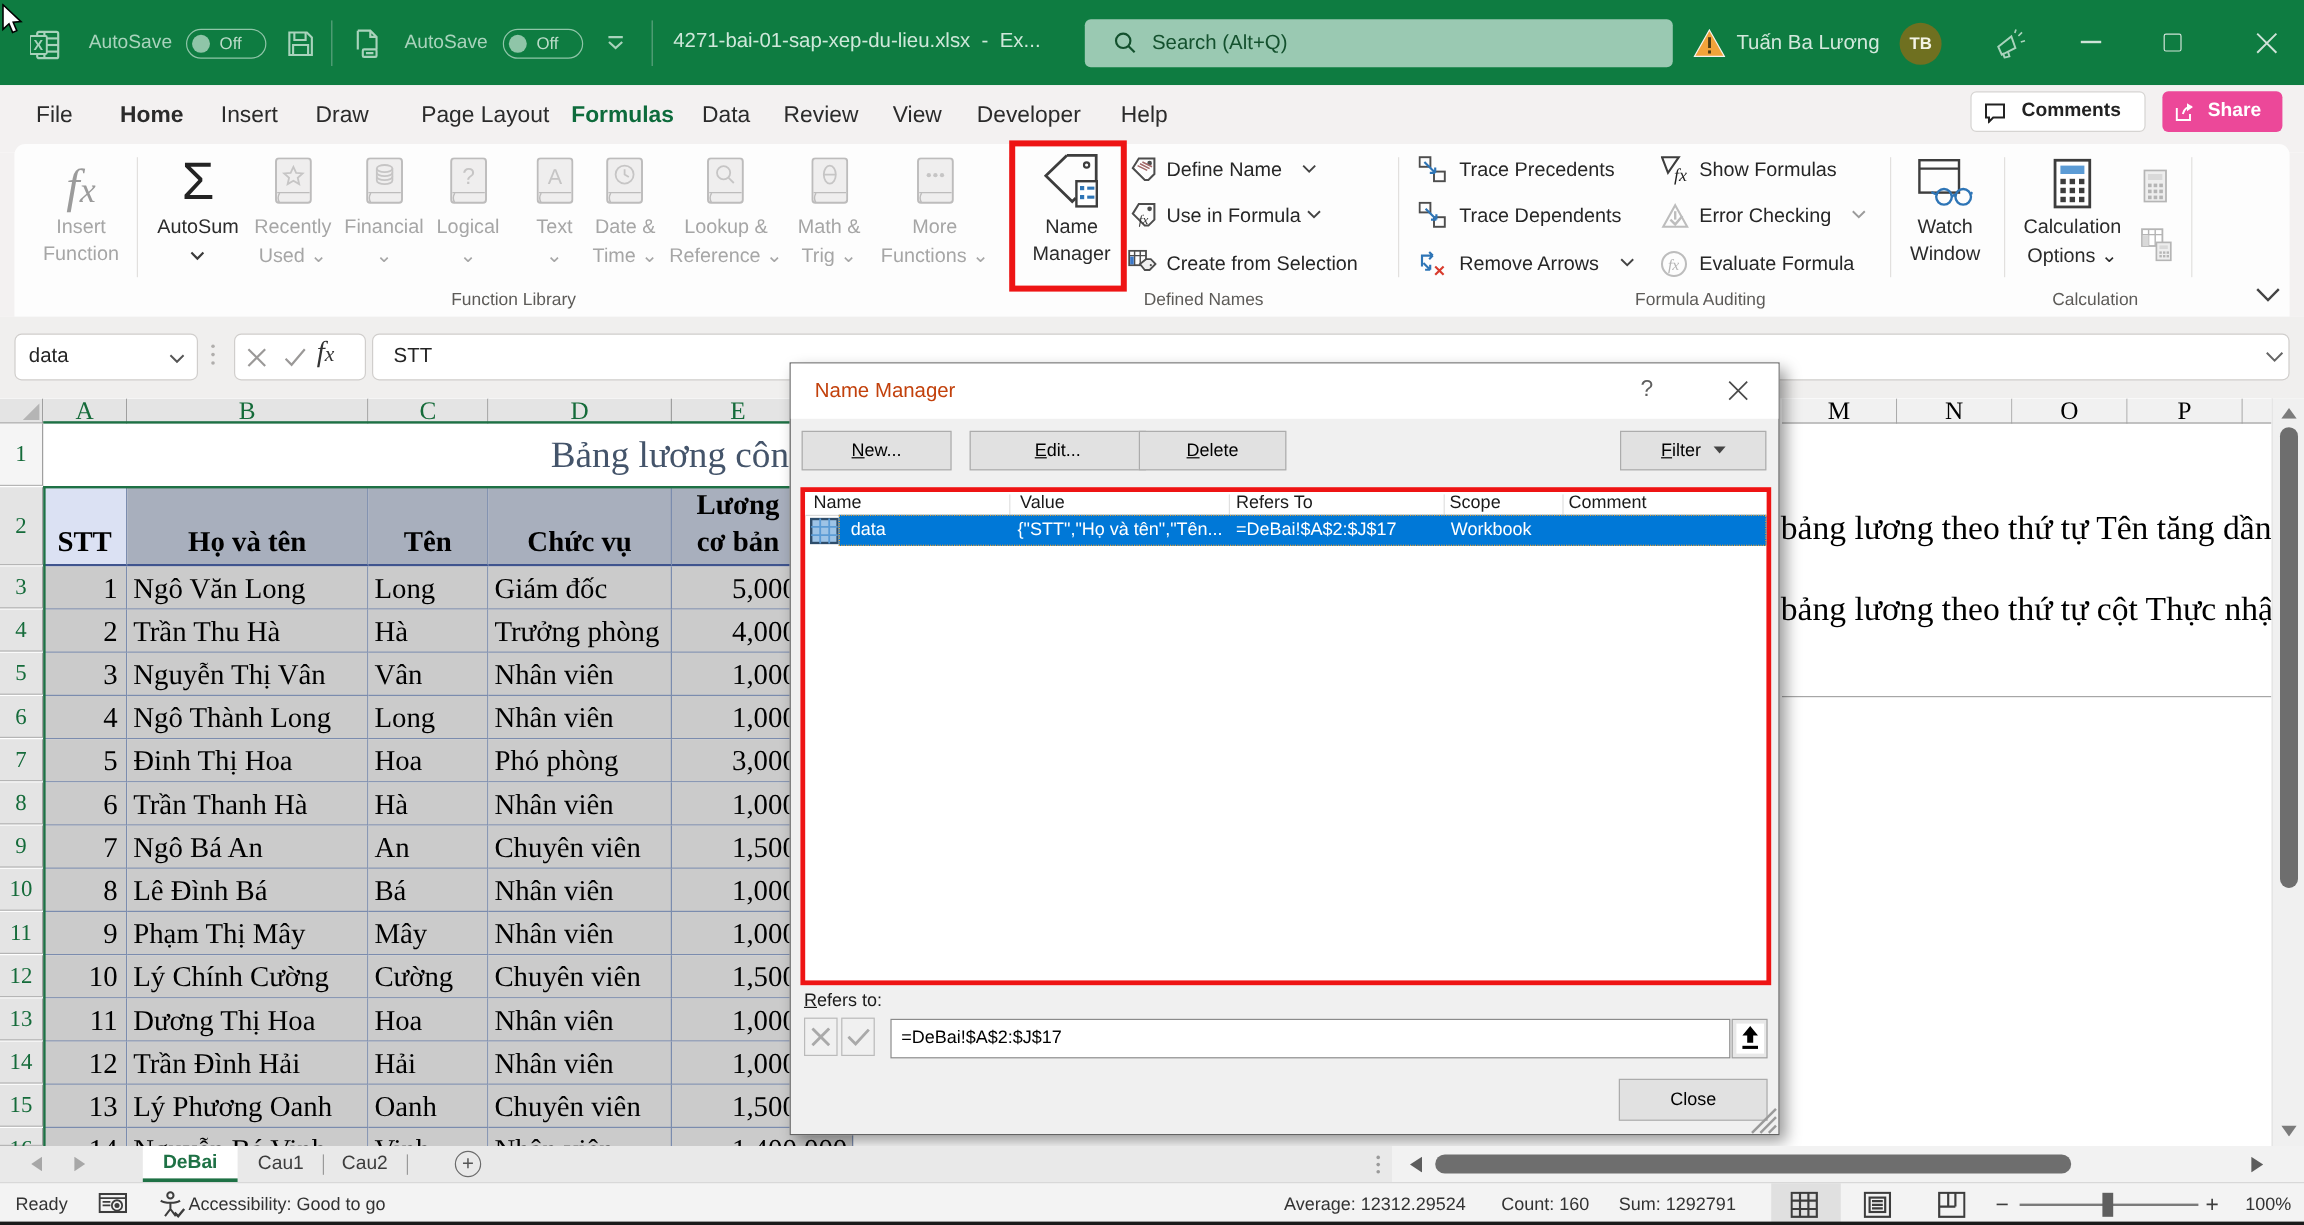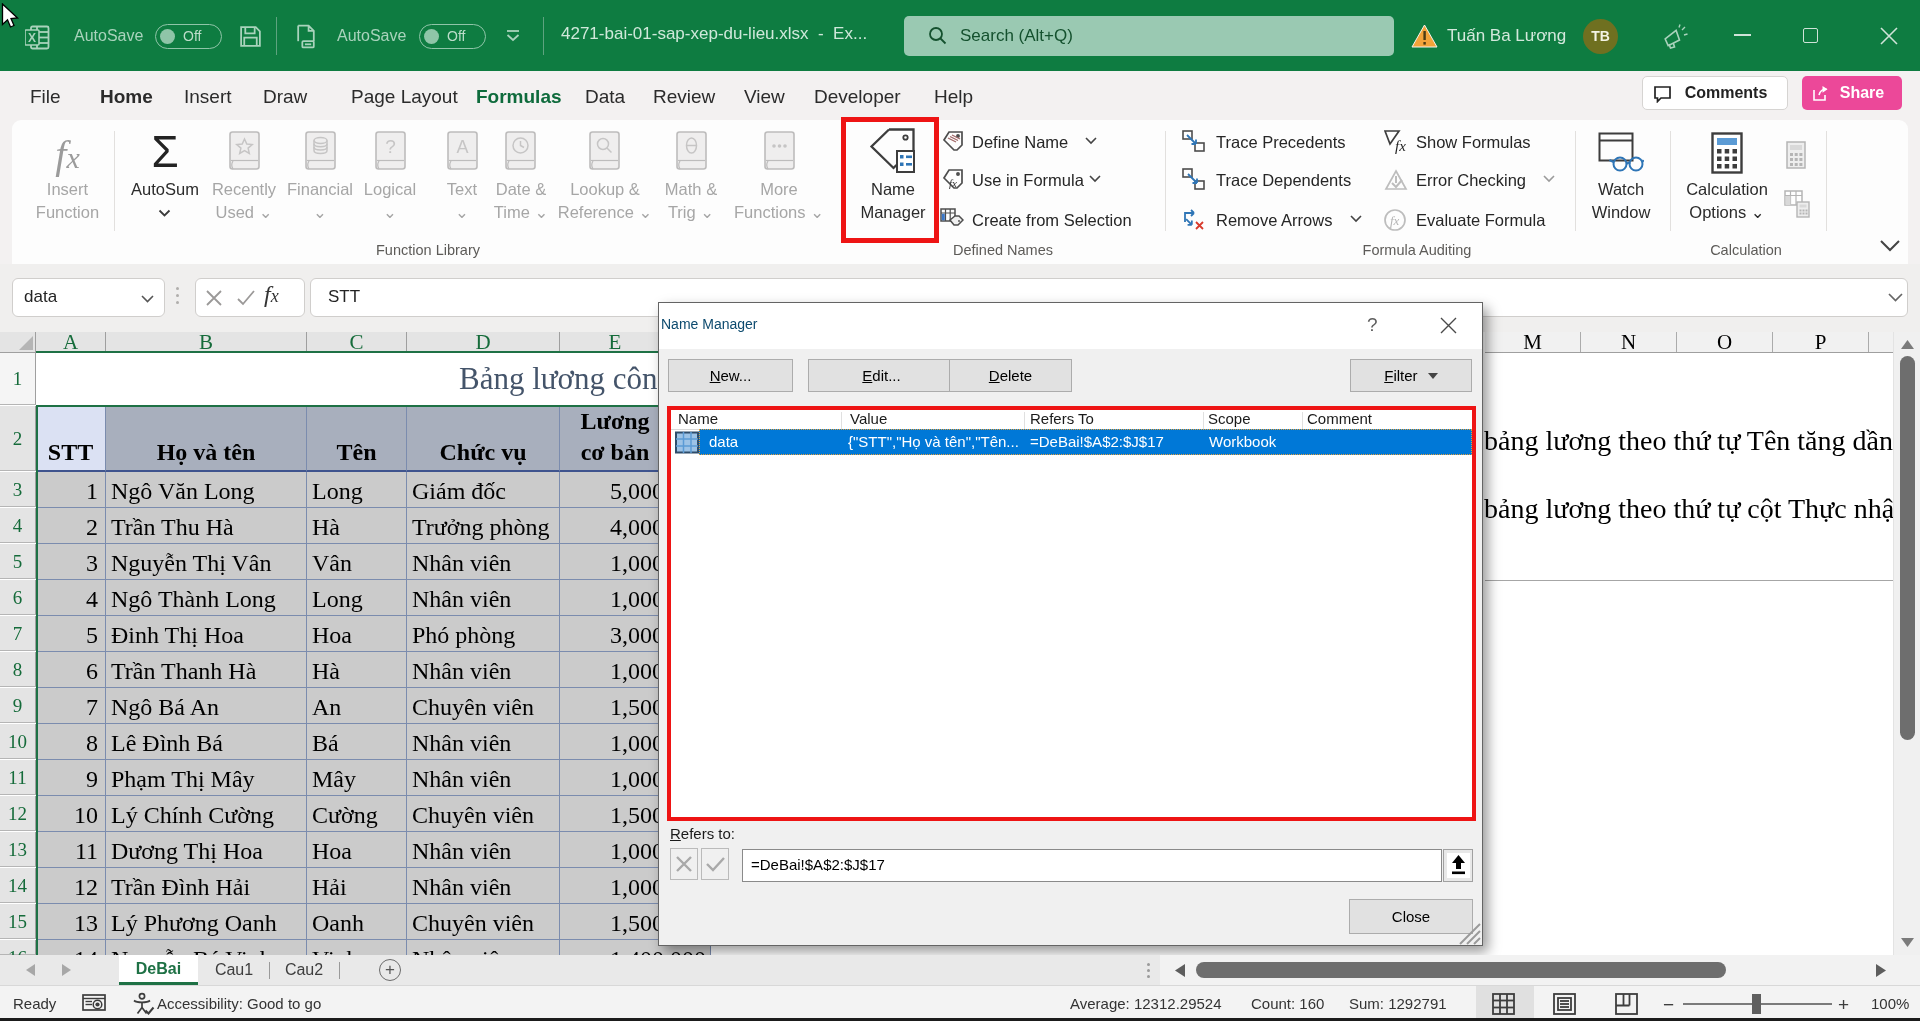--- a/index.html
+++ b/index.html
@@ -616,21 +616,21 @@
   <svg style="position:absolute;left:7px;top:8px" width="13" height="9" viewBox="0 0 13 9">
       <path d="M6.5 0 L13 9 L0 9 Z" fill="#7b7b7b"></path>
     </svg>
   <div style="position:absolute;left:6px;top:24px;width:15px;height:384px;background:#6e6e6e;border-radius:8px;"></div>
   <svg style="position:absolute;left:7px;top:606px" width="13" height="9" viewBox="0 0 13 9">
       <path d="M6.5 9 L13 0 L0 0 Z" fill="#7b7b7b"></path>
     </svg>
 </div>
 <div id="dialog" class="abs">
   <div class="abs" style="left:0;top:0;width:823px;height:46px;background:#fff;"></div>
-  <div class="abs" style="left:2px;top:13px;font-size:14px;color:#0c4a6e;">Name Manager</div>
+  <div class="abs" style="left:20px;top:13px;font-size:17px;color:#c2410c;">Name Manager</div>
   <div class="abs" style="left:708px;top:11px;font-size:19px;color:#5f5f5f;">?</div>
   <svg class="abs" style="left:781px;top:14px" width="17" height="17" viewBox="0 0 17 17">
       <path d="M1 1 L16 16 M16 1 L1 16" stroke="#4a4a4a" stroke-width="1.4" fill="none"></path>
     </svg>
   <div class="dbtn" style="left:9px;top:56px;width:125px;height:33px;line-height:31px;"><u class="k">N</u>ew...</div>
   <div class="dbtn" style="left:149px;top:56px;width:147px;height:33px;line-height:31px;"><u class="k">E</u>dit...</div>
   <div class="dbtn" style="left:290px;top:56px;width:123px;height:33px;line-height:31px;"><u class="k">D</u>elete</div>
   <div class="dbtn" style="left:691px;top:56px;width:122px;height:33px;line-height:31px;"><u class="k">F</u>ilter <span style="display:inline-block;margin-left:6px;width:0;height:0;border-left:5px solid transparent;border-right:5px solid transparent;border-top:6px solid #444;vertical-align:2px;"></span></div>
   <div id="redlist" class="abs">
     <div class="abs" style="left:0;top:0;width:801px;height:20px;background:#fff;border-bottom:1px solid #d9d9d9;font-size:15px;color:#1a1a1a;">

